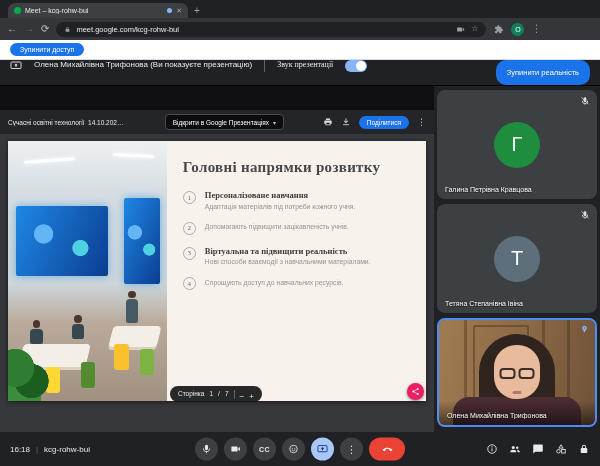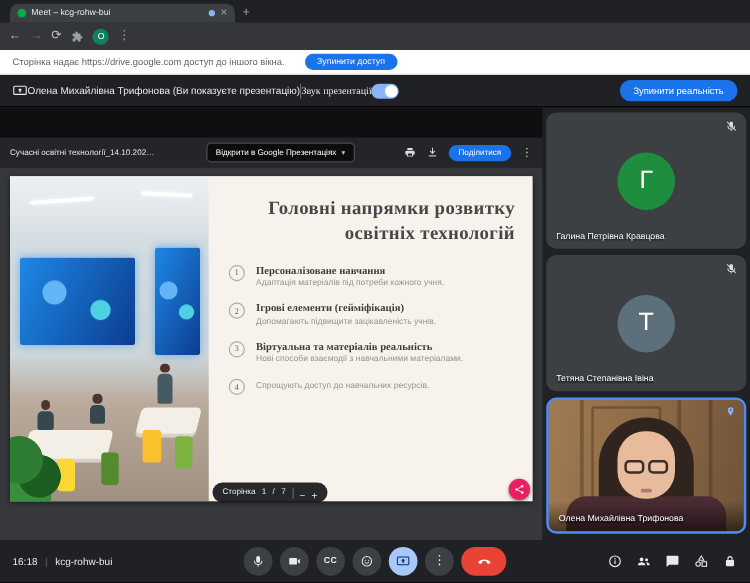--- a/index.html
+++ b/index.html
@@ -33,21 +33,21 @@
 
   
   .sharebar{position:absolute;top:40px;left:0;right:0;height:20px;background:#fff;border-bottom:1px solid #dadce0;
             display:flex;align-items:center;padding:0 10px;gap:16px;}
   .share-msg{font-size:7.5px;color:#5f6368;white-space:nowrap;overflow:hidden;}
   .stop-share{font-size:7px;color:#fff;background:#1a73e8;border-radius:9px;padding:3px 10px;flex:none;}
   .open-link{font-size:7.5px;color:#1a73e8;white-space:nowrap;}
 
   
   .pbanner{position:absolute;top:60px;left:0;right:0;height:26px;background:#202124;border-bottom:1px solid #000;
-           display:flex;align-items:center;padding:0 10px;gap:0;}
+           display:flex;padding:0 10px;gap:12px;}
   .pb-text{font-size:8px;color:#e8eaed;white-space:nowrap;overflow:hidden;text-overflow:ellipsis;}
   .pb-div{width:1px;height:12px;background:#5f6368;flex:none;}
   .pb-audio{font-size:8px;color:#e8eaed;white-space:nowrap;font-family:Liberation Serif, serif;}
   .switch{width:22px;height:12px;border-radius:6px;background:#8ab4f8;position:relative;flex:none;}
   .switch .knob{position:absolute;right:1px;top:1px;width:10px;height:10px;border-radius:50%;background:#fff;}
   .stop-present{margin-left:auto;font-size:7.5px;color:#fff;background:#1a73e8;border-radius:10px;padding:4px 11px;flex:none;}
 
   
   .main{position:absolute;top:86px;left:0;right:0;bottom:34px;background:#202124;}
   .stage{position:absolute;left:0;top:0;bottom:0;width:434px;background:#0f0f11;}
@@ -89,21 +89,21 @@
   .ph-p1{left:14%;bottom:22%;} .ph-p2{left:40%;bottom:24%;}
   .ph-p3{right:18%;bottom:30%;} .ph-p3 .torso{height:24px;background:#455a64;}
   .ph-plant{position:absolute;left:-5%;bottom:-7%;width:32%;height:28%;
      background:radial-gradient(circle at 30% 30%,#2e7d32 0 30%,transparent 31%),
                 radial-gradient(circle at 62% 48%,#1b5e20 0 34%,transparent 35%),
                 radial-gradient(circle at 42% 72%,#388e3c 0 32%,transparent 33%);}
 
   
   .scontent{flex:1;background:#f7f3ec;padding:16px 14px 10px 16px;}
   .stitle{font-family:"Liberation Serif",serif;font-weight:700;font-size:15px;line-height:1.35;
-          color:#474747;text-align:right;letter-spacing:.3px;}
+          color:#474747;text-align:left;letter-spacing:.3px;}
   .slist{margin-top:13px;}
   .item{display:flex;align-items:flex-start;margin-bottom:11px;}
   .num{flex:none;width:13px;height:13px;border:1px solid #b3ada1;border-radius:50%;color:#6e695f;
        font-family:"Liberation Serif",serif;font-size:7px;display:flex;align-items:center;justify-content:center;margin-right:9px;margin-top:1px;}
   .ititle{font-family:"Liberation Serif",serif;font-weight:700;font-size:8.5px;color:#3d3d3d;}
   .idesc{font-size:6.8px;color:#98938b;margin-top:2.5px;}
 
   
   .pager{position:absolute;left:170px;bottom:30px;height:16px;background:rgba(22,22,25,.92);border-radius:9px;
          display:flex;align-items:center;gap:5px;padding:0 8px;z-index:3;}
@@ -165,29 +165,40 @@
       <span class="rec-dot"></span>
       <span class="tab-close">✕</span>
     </div>
     <span class="newtab">+</span>
   </div>
 
   <div class="toolbar">
     <span class="navbtn">←</span>
     <span class="navbtn dim">→</span>
     <span class="navbtn">⟳</span>
+    <div class="omnibox">
+      <svg class="ic" width="7" height="7" viewBox="0 0 24 24" fill="#9aa0a6">
+          <path d="M17 10h-.8V7.8a4.2 4.2 0 1 0-8.4 0V10H7c-.8 0-1.5.7-1.5 1.5v7c0 .8.7 1.5 1.5 1.5h10c.8 0 1.5-.7 1.5-1.5v-7c0-.8-.7-1.5-1.5-1.5zm-2.6 0H9.6V7.8a2.4 2.4 0 1 1 4.8 0V10z"></path>
+        </svg>
+      <span class="url">meet.google.com/kcg-rohw-bui</span>
+      <span class="ob-right">
+        <svg class="ic" width="9" height="9" viewBox="0 0 24 24" fill="#9aa0a6">
+            <path d="M16.5 7.5v9a1 1 0 0 1-1 1H4a1 1 0 0 1-1-1v-9a1 1 0 0 1 1-1h11.5a1 1 0 0 1 1 1zm1.5 2.8l3.6-2.6v8.6L18 13.7v-3.4z"></path>
+          </svg>
+        <span class="star">☆</span>
+      </span>
+    </div>
     <svg class="ic" width="11" height="11" viewBox="0 0 24 24" fill="#9aa0a6">
         <path d="M20 11h-1.5V7.5A1.5 1.5 0 0 0 17 6h-3.5V4.5a2 2 0 1 0-4 0V6H6a1.5 1.5 0 0 0-1.5 1.5V11H6a2 2 0 1 1 0 4H4.5v3.5A1.5 1.5 0 0 0 6 20h3.5v-1.5a2 2 0 1 1 4 0V20H17a1.5 1.5 0 0 0 1.5-1.5V15H20a2 2 0 1 0 0-4z"></path>
       </svg>
     <span class="avatar">О</span>
     <span class="menu">⋮</span>
   </div>
 
   <div class="sharebar">
-    <span class="share-msg">Сторінка надає https://drive.google.com доступ до іншого вікна.</span>
     <button class="stop-share">Зупинити доступ</button>
   </div>
 
   <div class="pbanner">
     <svg class="ic" width="12" height="12" viewBox="0 0 24 24" fill="#e8eaed">
         <rect x="2" y="4" width="20" height="13" rx="1.5" fill="none" stroke="#e8eaed" stroke-width="1.8"></rect>
         <path d="M12 7l3.5 3.5h-2.3v3h-2.4v-3H8.5z"></path>
       </svg>
     <span class="pb-text">Олена Михайлівна Трифонова (Ви показуєте презентацію)</span>
     <span class="pb-div"></span>
@@ -254,41 +265,39 @@
             <div class="ph-person ph-p3">
                 <div class="head"></div>
                 <div class="torso"></div>
               </div>
             <div class="ph-plant"></div>
           </div>
 
           <div class="scontent">
             <div class="stitle">
               <div>Головні напрямки розвитку</div>
-              <div>освітніх технологій</div>
             </div>
             <div class="slist">
               <div class="item">
                 <div class="num">1</div>
                 <div>
                     <div class="ititle">Персоналізоване навчання</div>
                      <div class="idesc">Адаптація матеріалів під потреби кожного учня.</div>
                   </div>
               </div>
               <div class="item">
                 <div class="num">2</div>
                 <div>
-                    <div class="ititle">Ігрові елементи (гейміфікація)</div>
                      <div class="idesc">Допомагають підвищити зацікавленість учнів.</div>
                   </div>
               </div>
               <div class="item">
                 <div class="num">3</div>
                 <div>
-                    <div class="ititle">Віртуальна та матеріалів реальність</div>
+                    <div class="ititle">Віртуальна та підвищити реальність</div>
                      <div class="idesc">Нові способи взаємодії з навчальними матеріалами.</div>
                   </div>
               </div>
               <div class="item">
                 <div class="num">4</div>
                 <div>
                      <div class="idesc">Спрощують доступ до навчальних ресурсів.</div>
                   </div>
               </div>
             </div>

